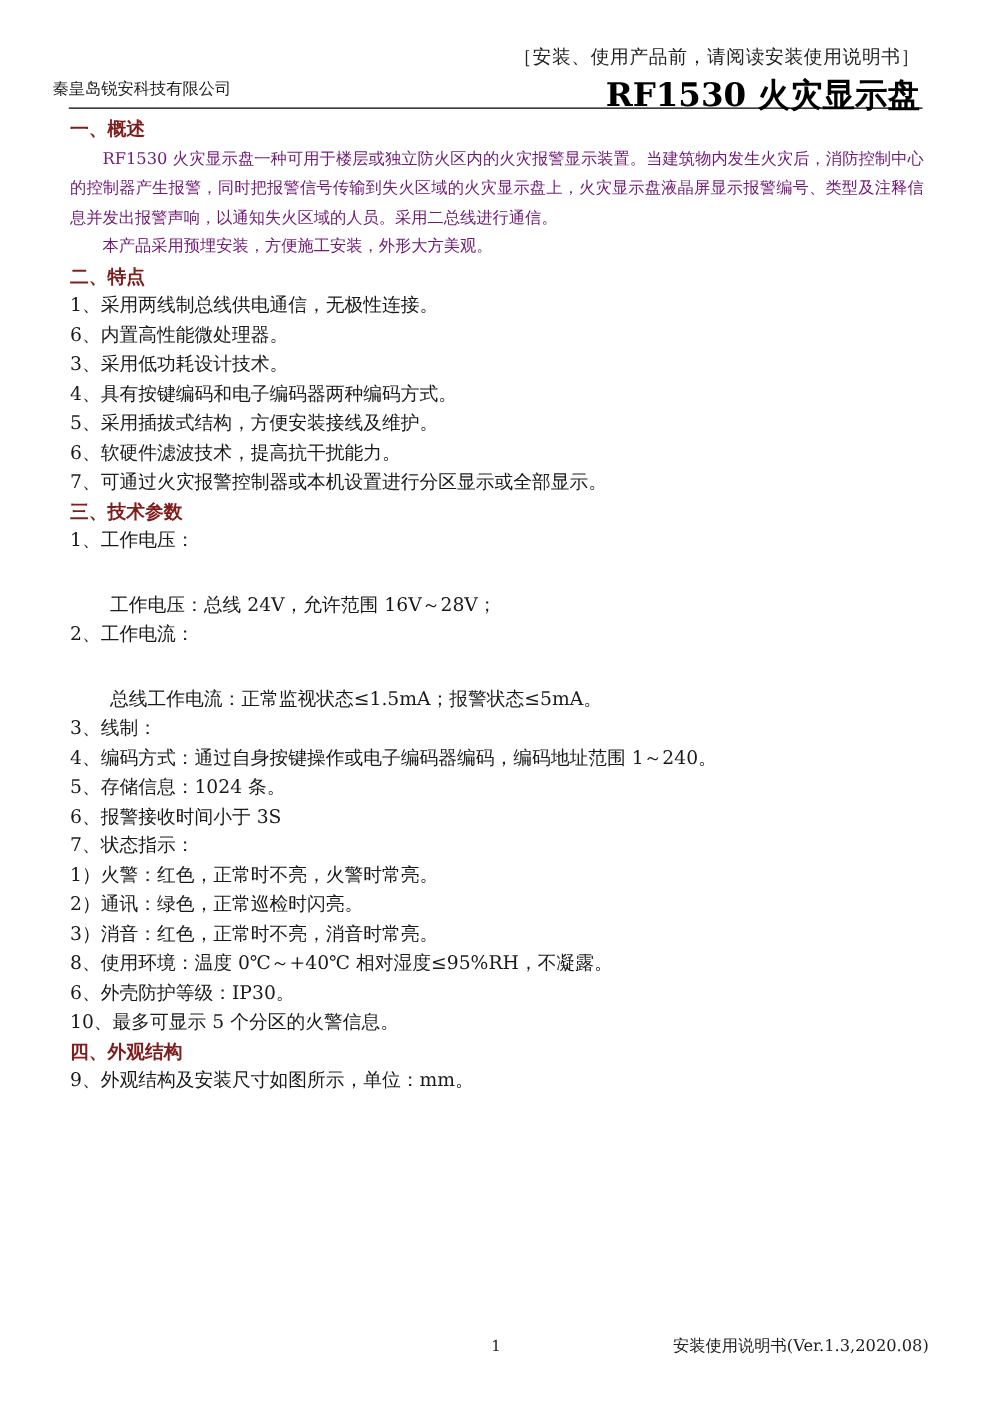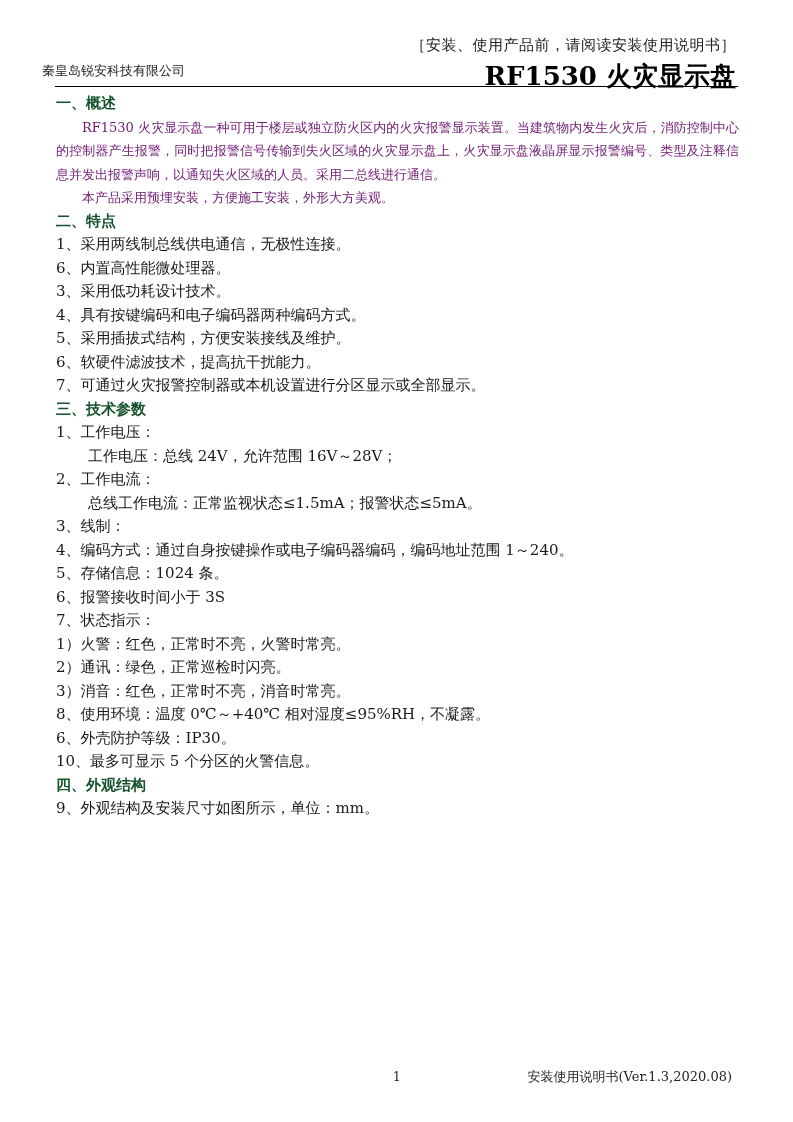--- a/index.html
+++ b/index.html
@@ -5,25 +5,25 @@
   html, body { margin: 0; padding: 0; background: #ffffff; }
   body { width: 793px; height: 1122px; position: relative; overflow: hidden;
          font-family: "DejaVu Serif", "Liberation Serif", serif; color: #111; }
   .page { position: absolute; left: 0; top: 0; width: 793px; height: 942px; }
   .hdr-note { position: absolute; right: 57px; top: 36px; font-size: 15px; color: #222; letter-spacing: 0.5px; }
   .hdr-company { position: absolute; left: 42px; top: 62px; font-size: 13px; color: #222; }
   .hdr-title { position: absolute; right: 57px; top: 59px; font-size: 26px; font-weight: bold; color: #000; }
   .hdr-rule { position: absolute; left: 55px; right: 55px; top: 86px; height: 0; border-top: 1.5px solid #000; }
   .content { position: absolute; left: 56px; top: 92px; width: 683px; }
   .line { font-size: 15px; line-height: 23.5px; height: 23.5px; white-space: nowrap; color: #1a1a1a; }
-  .h { font-family: "DejaVu Sans", "Liberation Sans", sans-serif; font-weight: bold; font-size: 15px; color: #14532d; }
+  .h { font-family: "DejaVu Sans", "Liberation Sans", sans-serif; font-weight: bold; font-size: 15px; color: #7f1d1d; }
   .para { font-size: 13px; line-height: 23.5px; text-align: justify; text-indent: 2em; color: #701a75; }
-  .indent { padding-left: 32px; }
+  .indent { padding-left: 32px; margin-top: 28px; }
   .footer-page { position: absolute; left: 393px; top: 1070px; font-size: 12px; color: #222; }
-  .footer-ver { position: absolute; right: 61px; top: 1068px; font-size: 13px; color: #222; }
+  .footer-ver { position: absolute; right: 50px; top: 1068px; font-size: 13px; color: #222; }
 </style>
 </head>
 <body>
 
 <div class="page">
 
   <div class="hdr-note">［安装、使用产品前，请阅读安装使用说明书］</div>
   <div class="hdr-company">秦皇岛锐安科技有限公司</div>
   <div class="hdr-title">RF1530 火灾显示盘</div>
   <div class="hdr-rule"></div>

